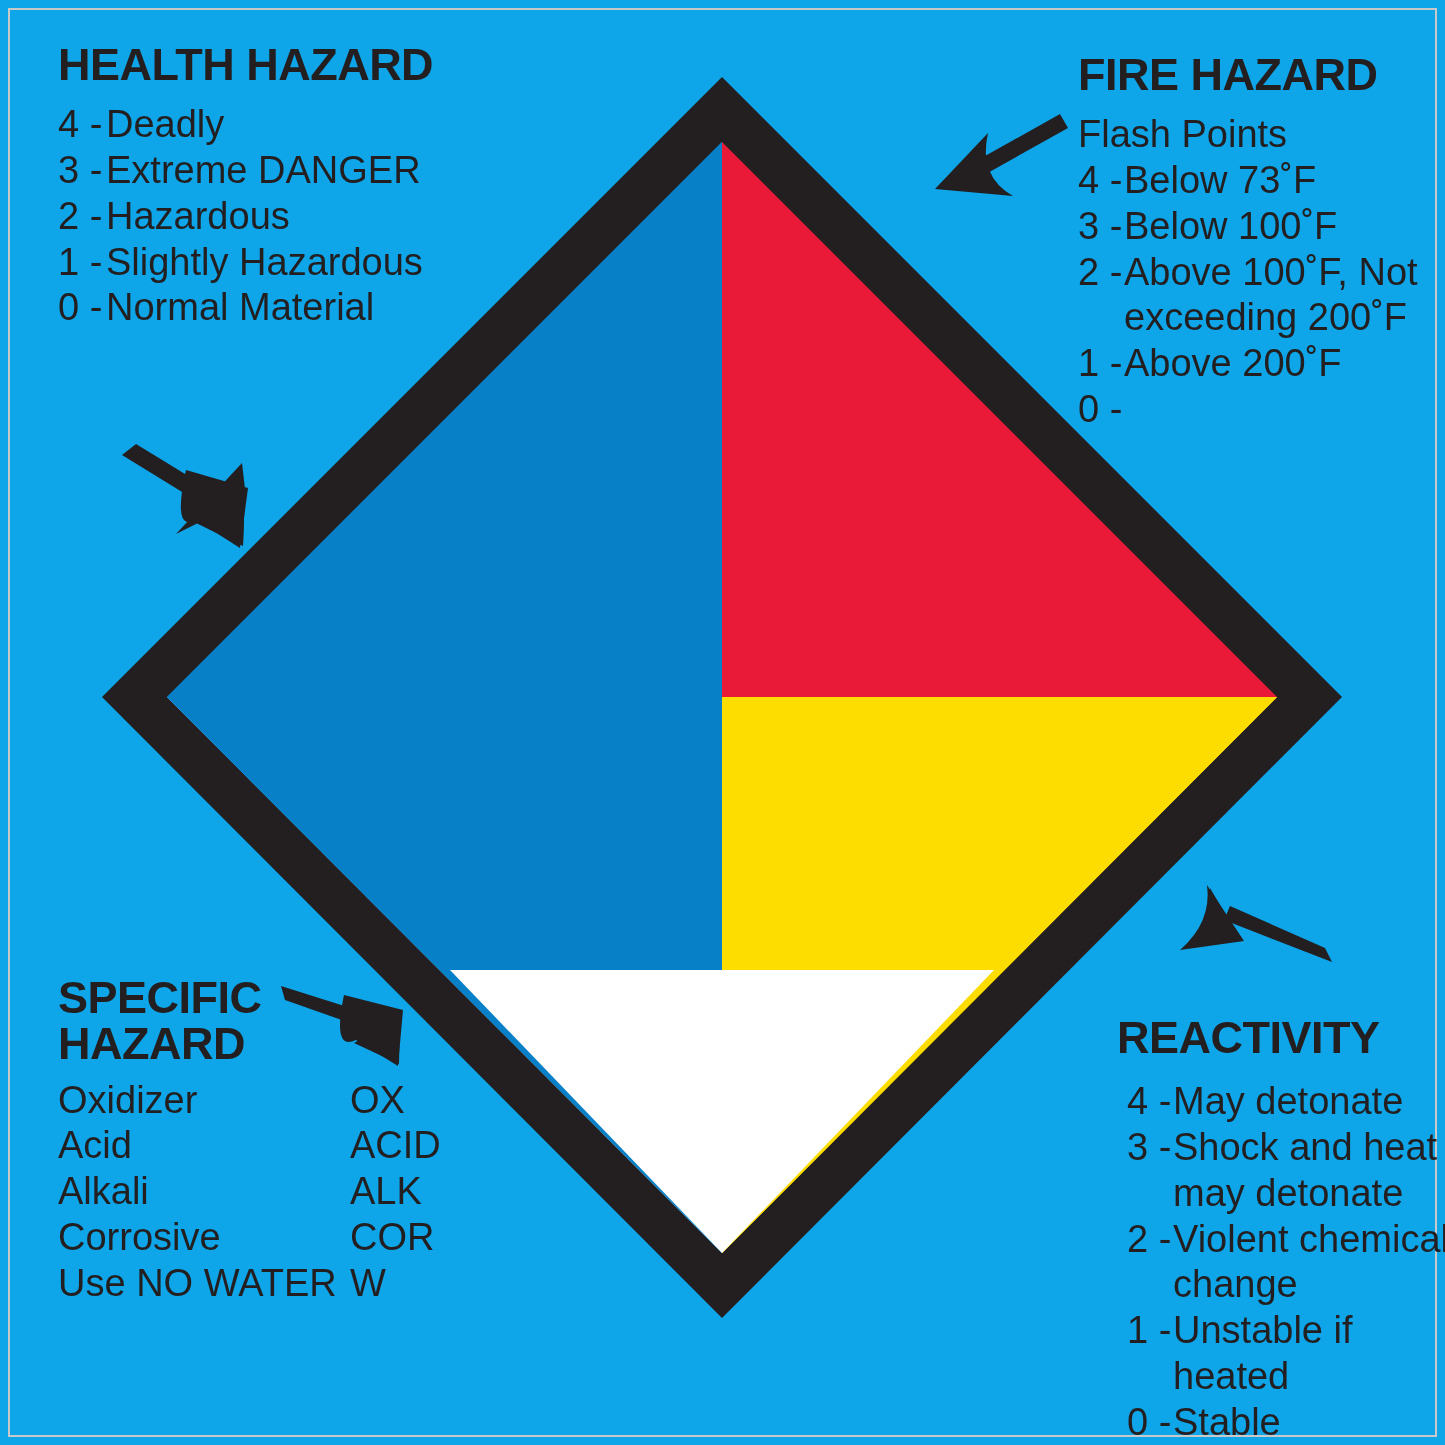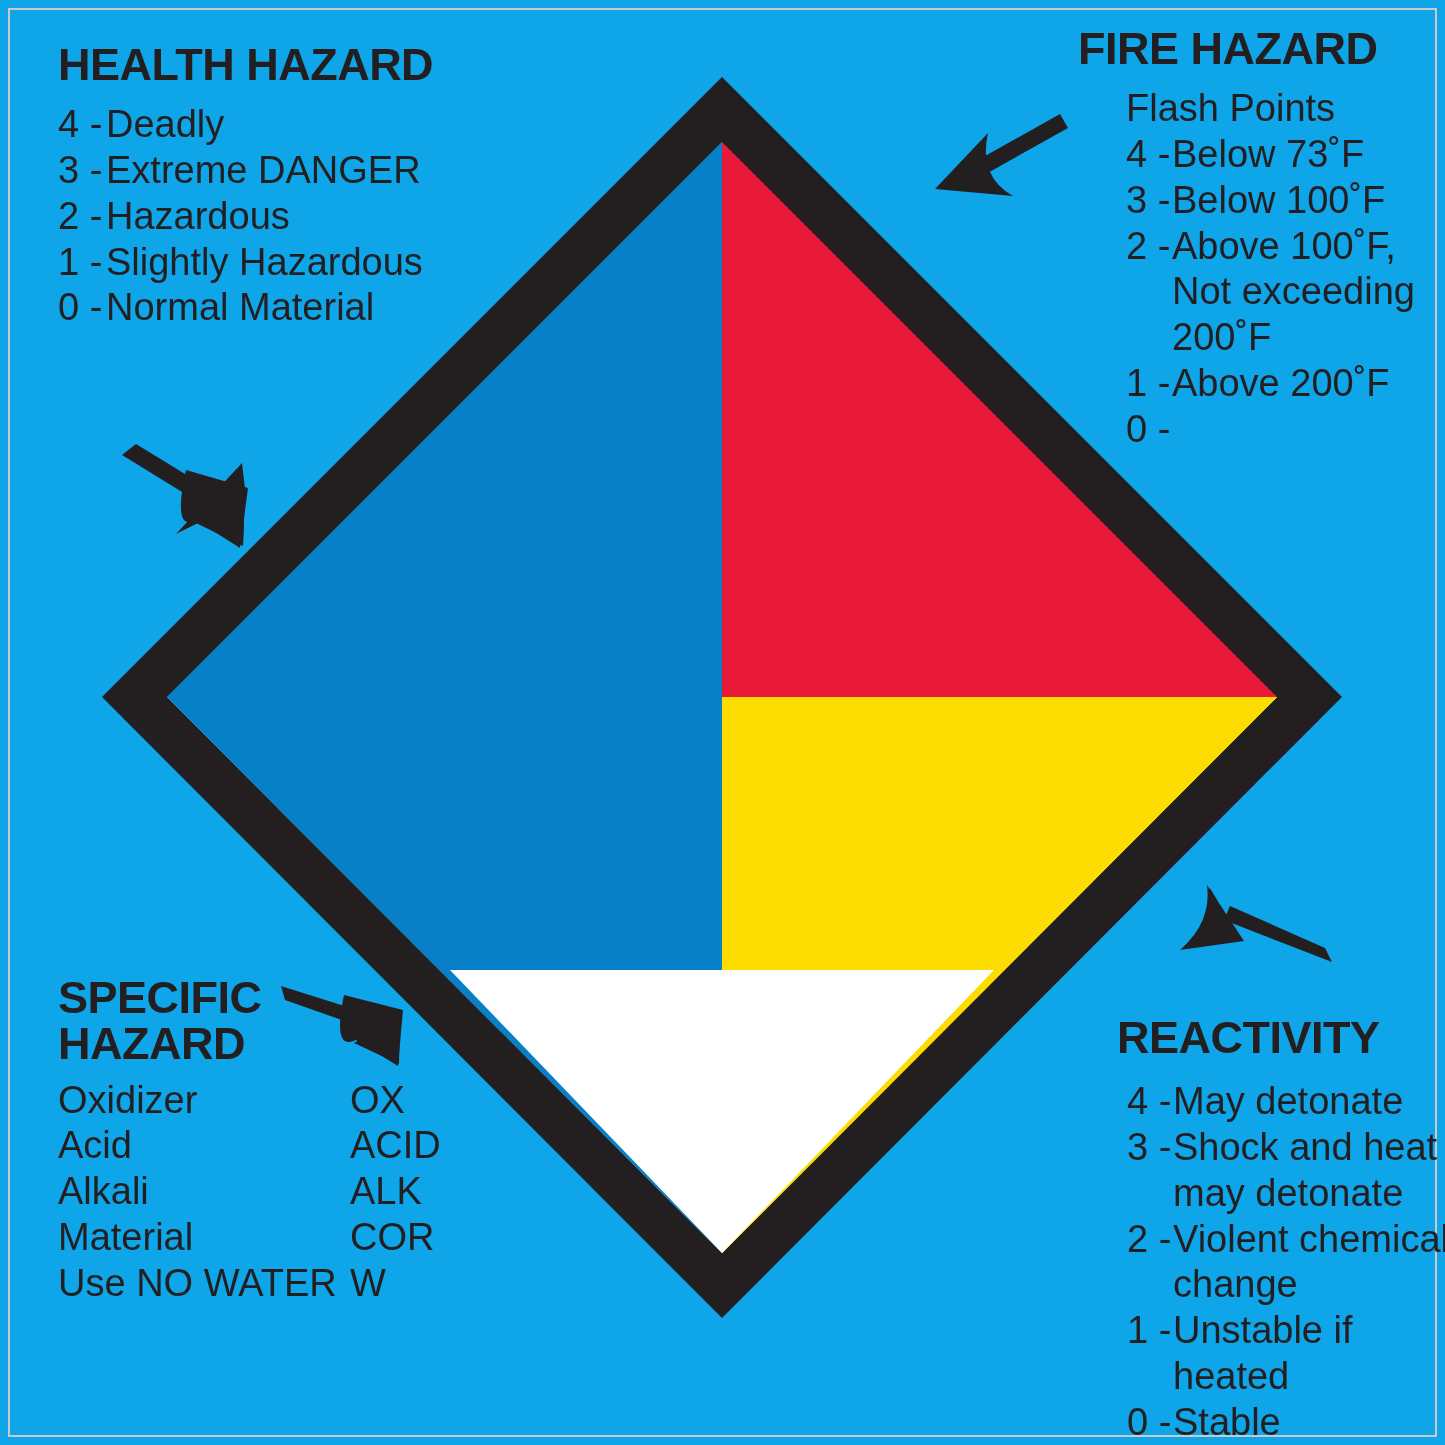--- a/index.html
+++ b/index.html
@@ -71,26 +71,25 @@
   }
   
   #health-hazard-block {
     left: 58px;
     top: 42px;
     width: 400px;
   }
   
   #fire-hazard-block {
     left: 1078px;
-    top: 26px;
+    top: 52px;
     width: 352px;
   }
   #fire-hazard-block .lines {
     line-height: 1.205;
-    margin-left: 48px;
   }
   #fire-hazard-block .row .num {
     min-width: 46px;
   }
   
   #specific-hazard-block {
     left: 58px;
     top: 975px;
     width: 420px;
   }
@@ -258,21 +257,21 @@
       </div>
       <div class="sh-row">
         <span class="sh-name">Acid</span>
         <span class="sh-code">ACID</span>
       </div>
       <div class="sh-row">
         <span class="sh-name">Alkali</span>
         <span class="sh-code">ALK</span>
       </div>
       <div class="sh-row">
-        <span class="sh-name">Material</span>
+        <span class="sh-name">Corrosive</span>
         <span class="sh-code">COR</span>
       </div>
       <div class="sh-row">
         <span class="sh-name">Use NO WATER</span>
         <span class="sh-code">W</span>
       </div>
     </div>
   </div>
 
   <div class="block" id="reactivity-block">

